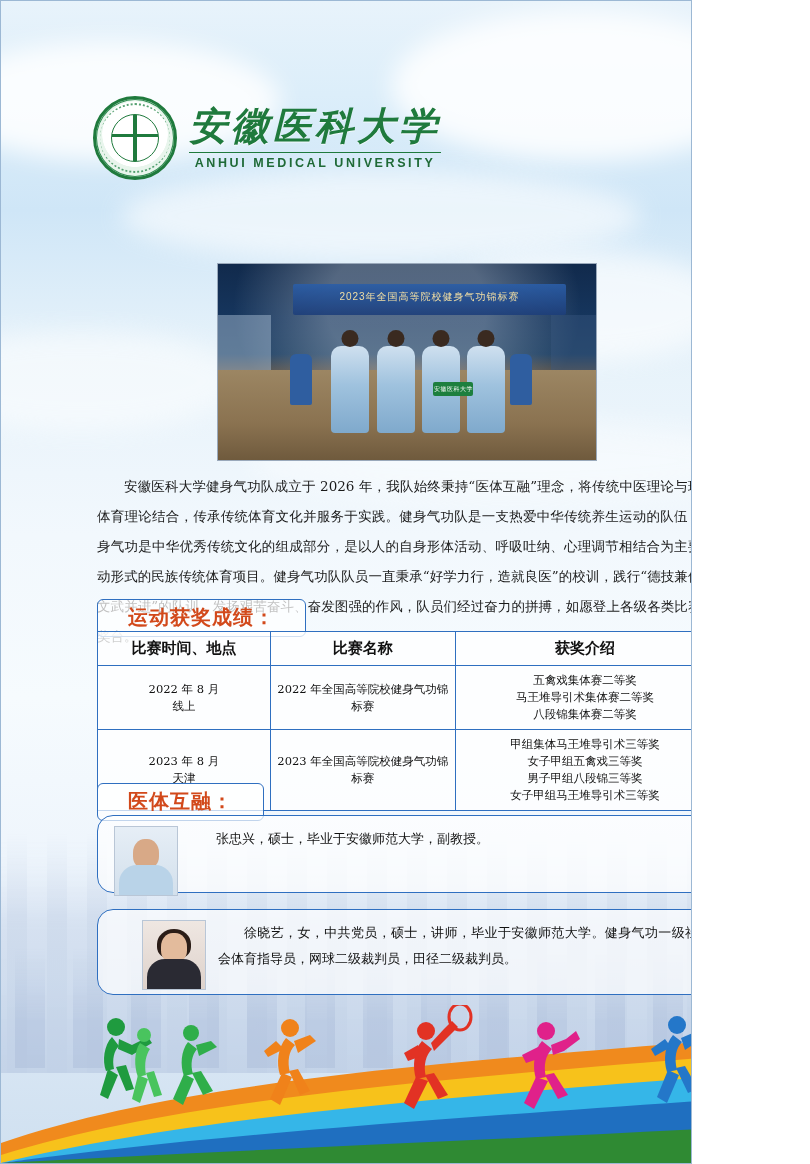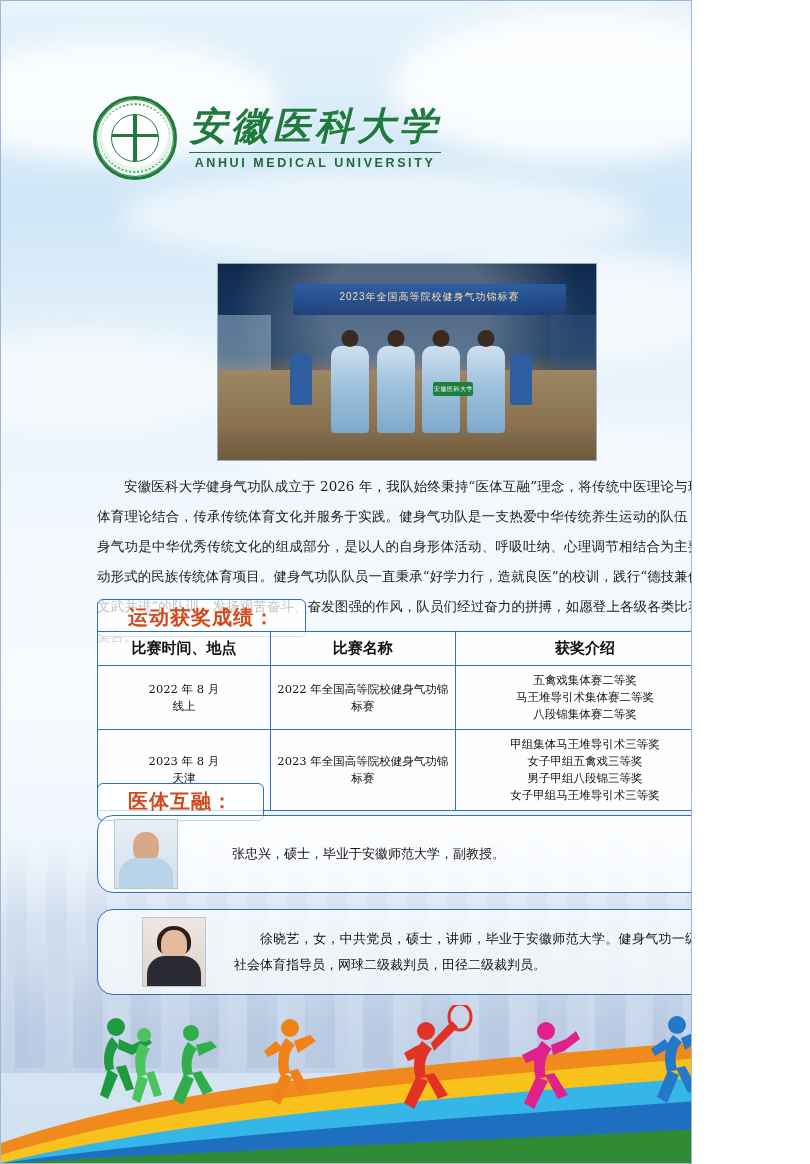--- a/index.html
+++ b/index.html
@@ -176,21 +176,21 @@
   .awards-table td{font-size:11.5px;padding:6px 4px;line-height:17px;}
   .awards-table col.c1{width:28%;}
   .awards-table col.c2{width:30%;}
   .awards-table col.c3{width:42%;}
 
   
   .coach-card{
     position:absolute;left:96px;width:618px;
     border:1.5px solid #2f6fc0;border-radius:16px;
     background:rgba(255,255,255,.70);
-    display:flex;align-items:center;gap:28px;
+    display:flex;gap:12px;
     padding:10px 16px;box-sizing:border-box;
   }
   #coach-1{top:814px;height:78px;}
   #coach-2{top:908px;height:86px;padding-left:44px;}
   .coach-photo{
     width:62px;height:68px;flex:0 0 62px;border:1px solid #b9c6d6;
     background:linear-gradient(180deg,#dfe9f3 0%,#cfdcea 100%);
     position:relative;overflow:hidden;
   }
   .coach-photo .head{

